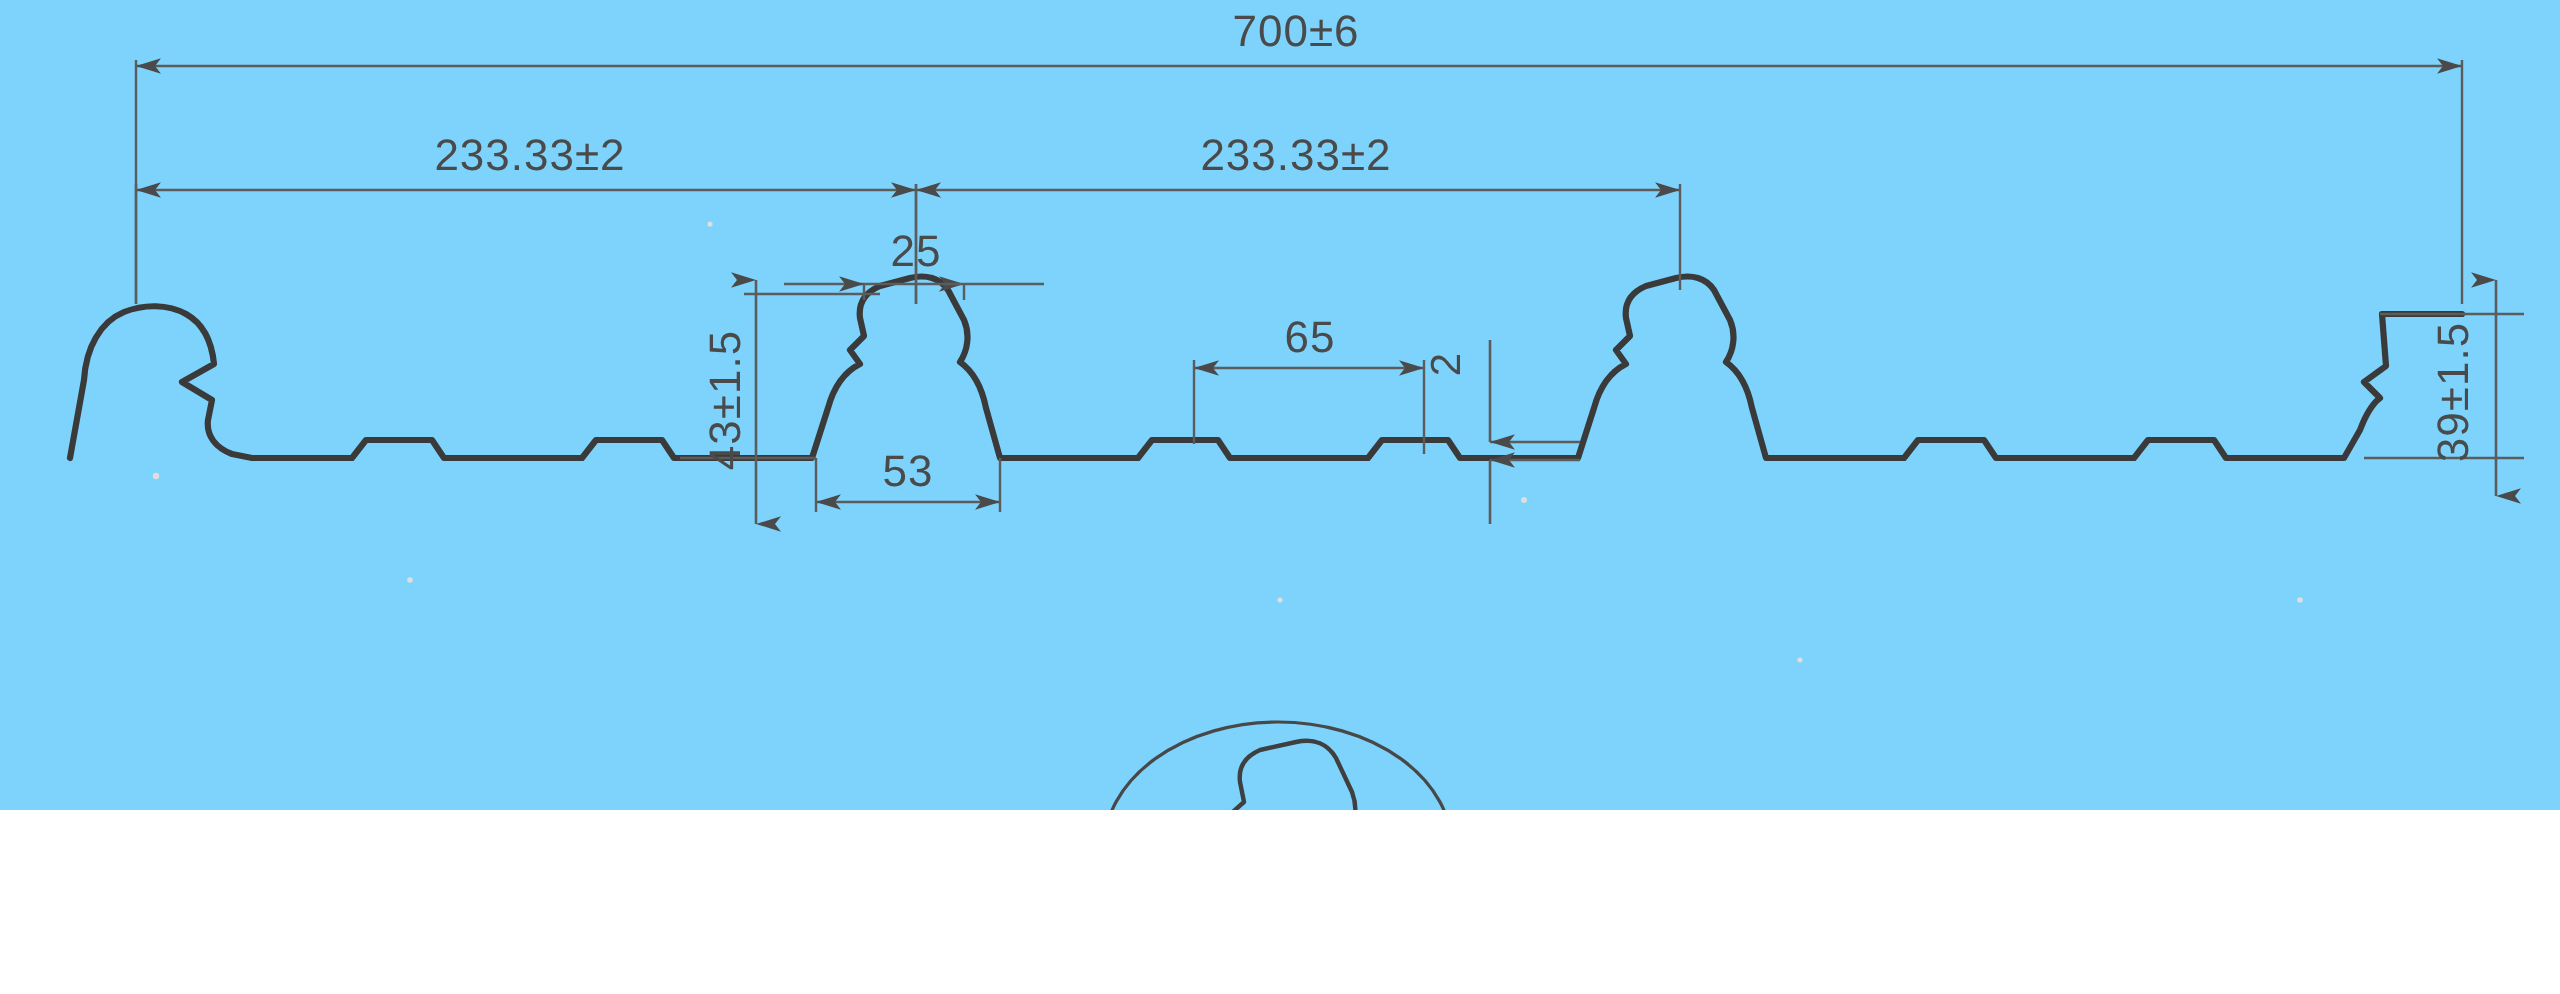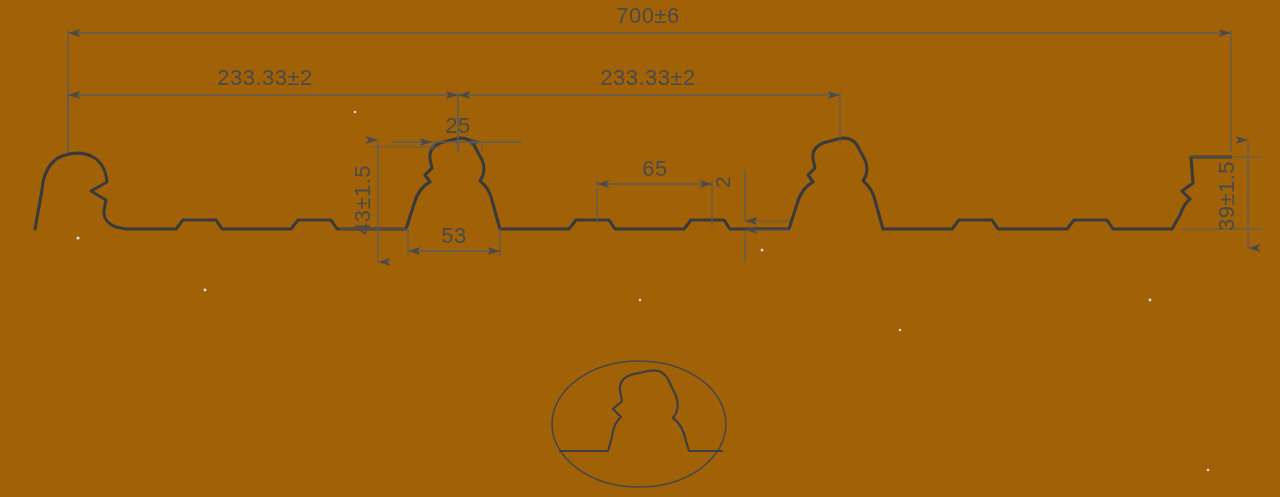--- a/index.html
+++ b/index.html
@@ -6,22 +6,22 @@
     margin: 0;
     padding: 0;
     background: #ffffff;
   }
   body {
     font-family: "Liberation Sans", sans-serif;
   }
   #sheet {
     position: relative;
     width: 1280px;
-    height: 497px;
-    background: #a16207;
+    height: 405px;
+    background: #7dd3fc;
     overflow: hidden;
   }
   svg.drawing {
     position: absolute;
     left: 0;
     top: 0;
     width: 1280px;
     height: 497px;
     display: block;
   }

